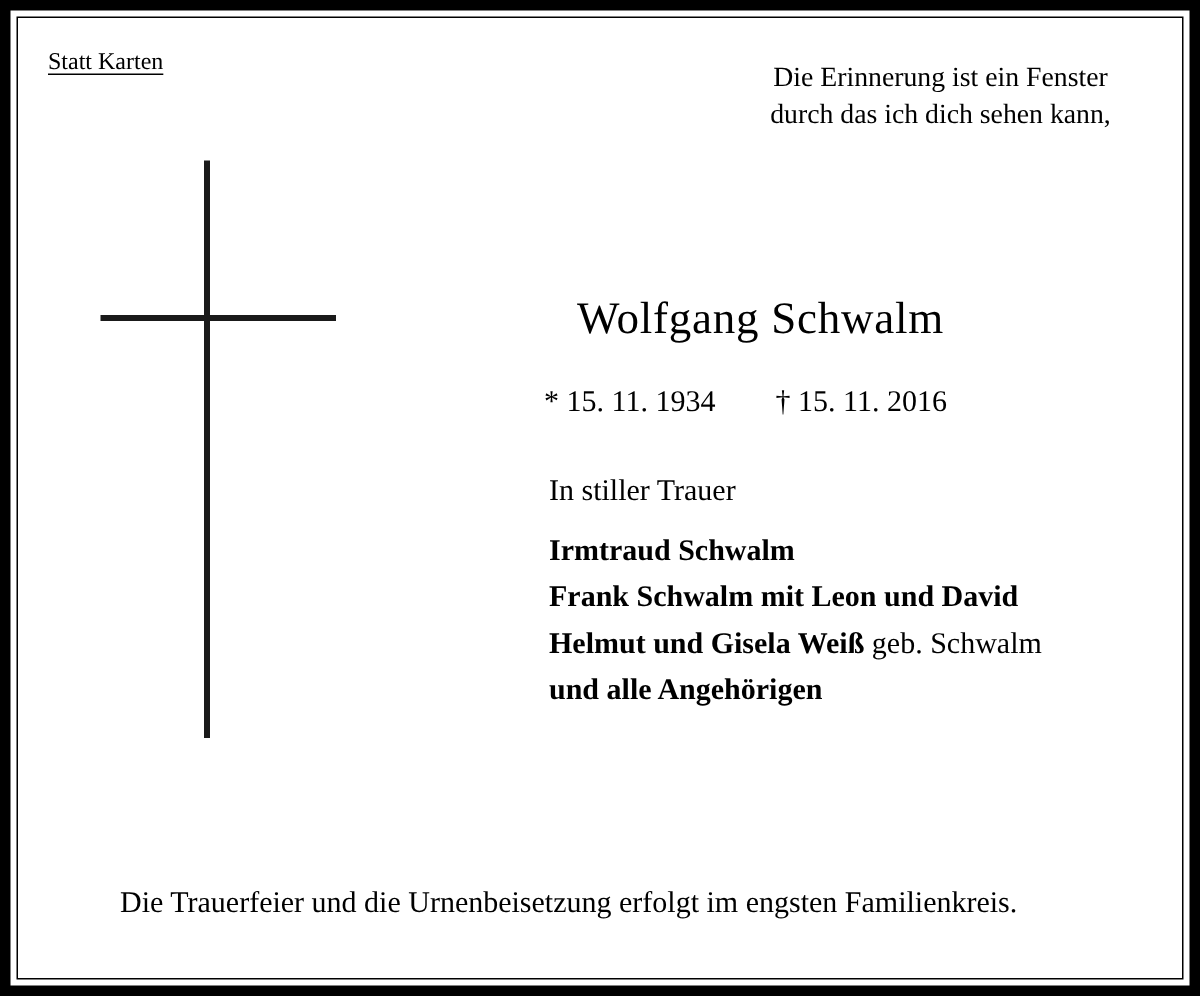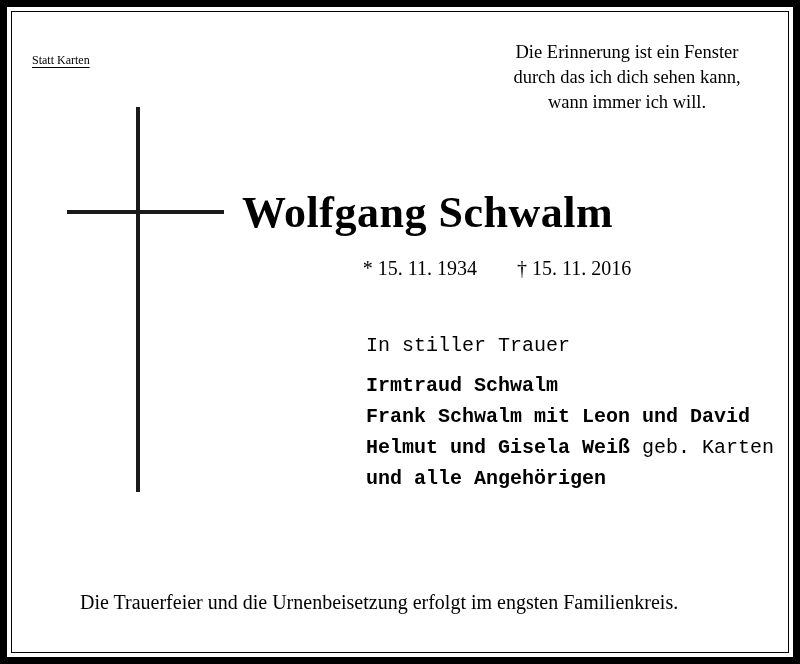--- a/index.html
+++ b/index.html
@@ -46,22 +46,22 @@
     left: 12px;
     top: 12px;
     width: 776px;
     height: 640px;
   }
 
   
   .statt-karten {
     position: absolute;
     left: 20px;
-    top: 36px;
-    font-size: 12px;
+    top: 18px;
+    font-size: 16px;
     line-height: 24px;
     text-decoration: underline;
     text-underline-offset: 3px;
     white-space: nowrap;
   }
 
   
   .quote {
     position: absolute;
     left: 470px;
@@ -97,23 +97,24 @@
     height: 4px;
     background: #1a1a1a;
   }
 
   
   .name {
     position: absolute;
     left: 230px;
     top: 176px;
     width: 530px;
-    font-size: 44px;
+    text-align: center;
+    font-size: 30px;
     line-height: 50px;
-    font-weight: 700;
+    font-weight: 400;
     letter-spacing: 0.5px;
     white-space: nowrap;
   }
 
   
   .dates {
     position: absolute;
     left: 220px;
     top: 243px;
     width: 530px;
@@ -124,25 +125,24 @@
   }
   .dates .sep {
     display: inline-block;
     width: 30px;
   }
 
   
   .mourners {
     position: absolute;
     left: 354px;
-    top: 318px;
+    top: 300px;
     width: 400px;
     font-size: 20px;
     line-height: 31px;
-    font-family: Liberation Mono, monospace;
   }
   .mourners .lead {
     font-weight: 400;
     margin-bottom: 9px;
     white-space: nowrap;
   }
   .mourners .line {
     font-weight: 700;
     white-space: nowrap;
   }
@@ -176,21 +176,20 @@
   <div class="frame-outer"></div>
   <div class="frame-inner"></div>
 
   <div class="content">
 
     <div class="statt-karten">Statt Karten</div>
 
     <div class="quote">
       <div>Die Erinnerung ist ein Fenster</div>
       <div>durch das ich dich sehen kann,</div>
-      <div>wann immer ich will.</div>
     </div>
 
     <div class="cross">
       <div class="vbar"></div>
       <div class="hbar"></div>
     </div>
 
     <div class="name">Wolfgang Schwalm</div>
 
     <div class="dates">
@@ -203,21 +202,21 @@
 
     <div class="mourners">
       <div class="lead">In stiller Trauer</div>
       <div class="line">
         <span>Irmtraud Schwalm</span><span class="normal"></span>
       </div>
       <div class="line">
         <span>Frank Schwalm mit Leon und David</span><span class="normal"></span>
       </div>
       <div class="line">
-        <span>Helmut und Gisela Weiß</span><span class="normal"> geb. Karten</span>
+        <span>Helmut und Gisela Weiß</span><span class="normal"> geb. Schwalm</span>
       </div>
       <div class="line">
         <span>und alle Angehörigen</span><span class="normal"></span>
       </div>
     </div>
 
 
     <div class="note">Die Trauerfeier und die Urnenbeisetzung erfolgt im engsten Familienkreis.</div>
 
   </div>

